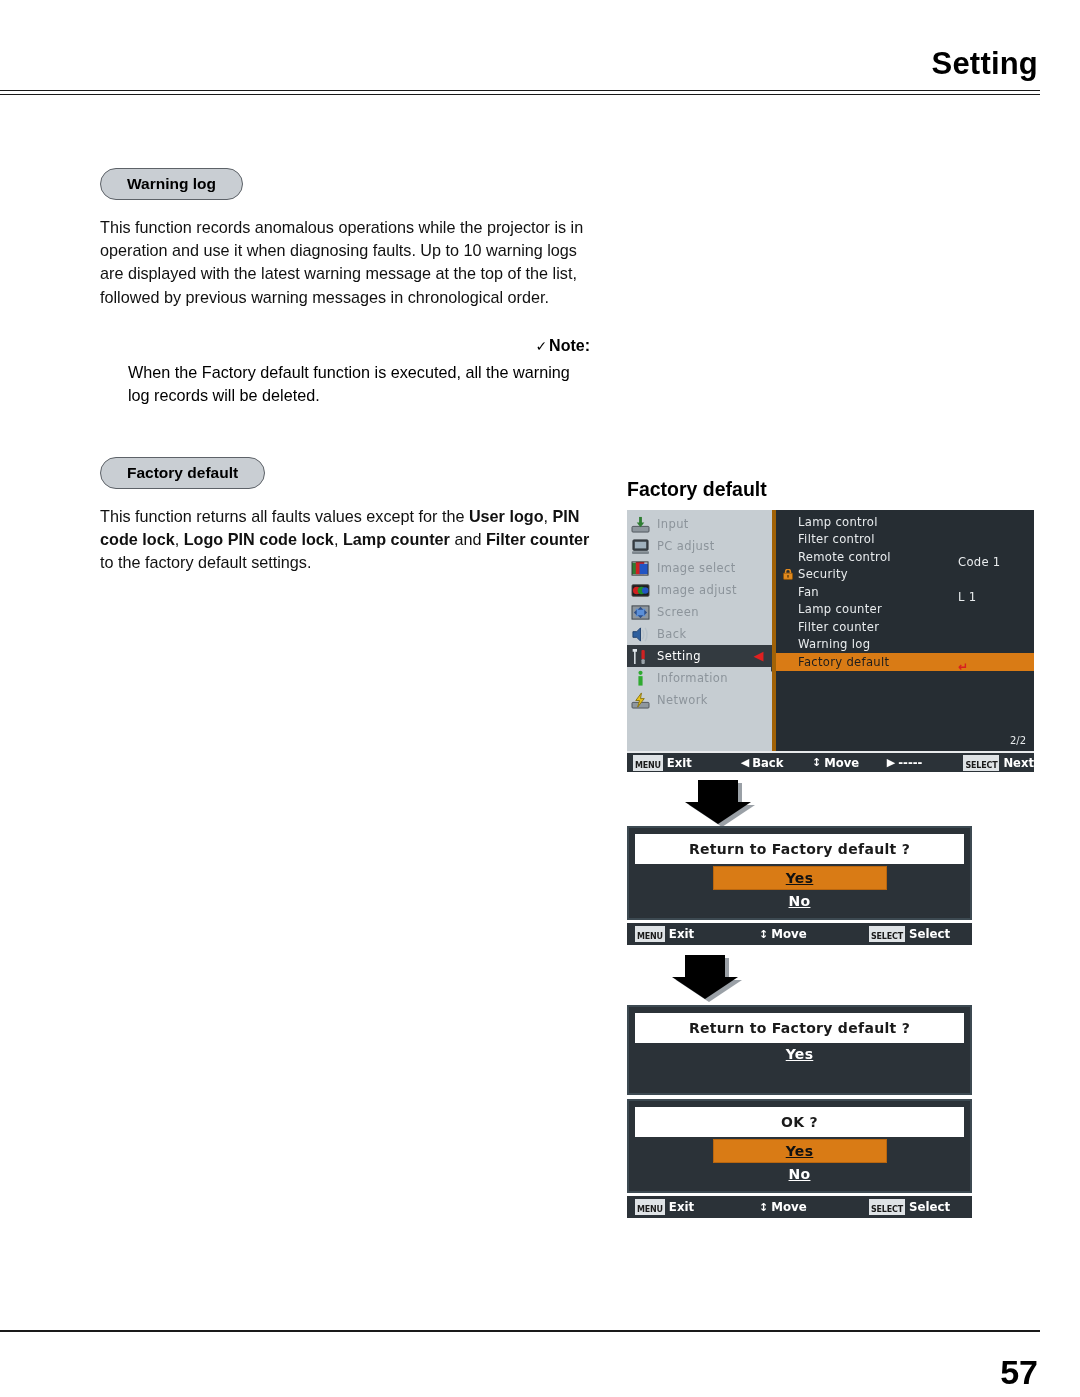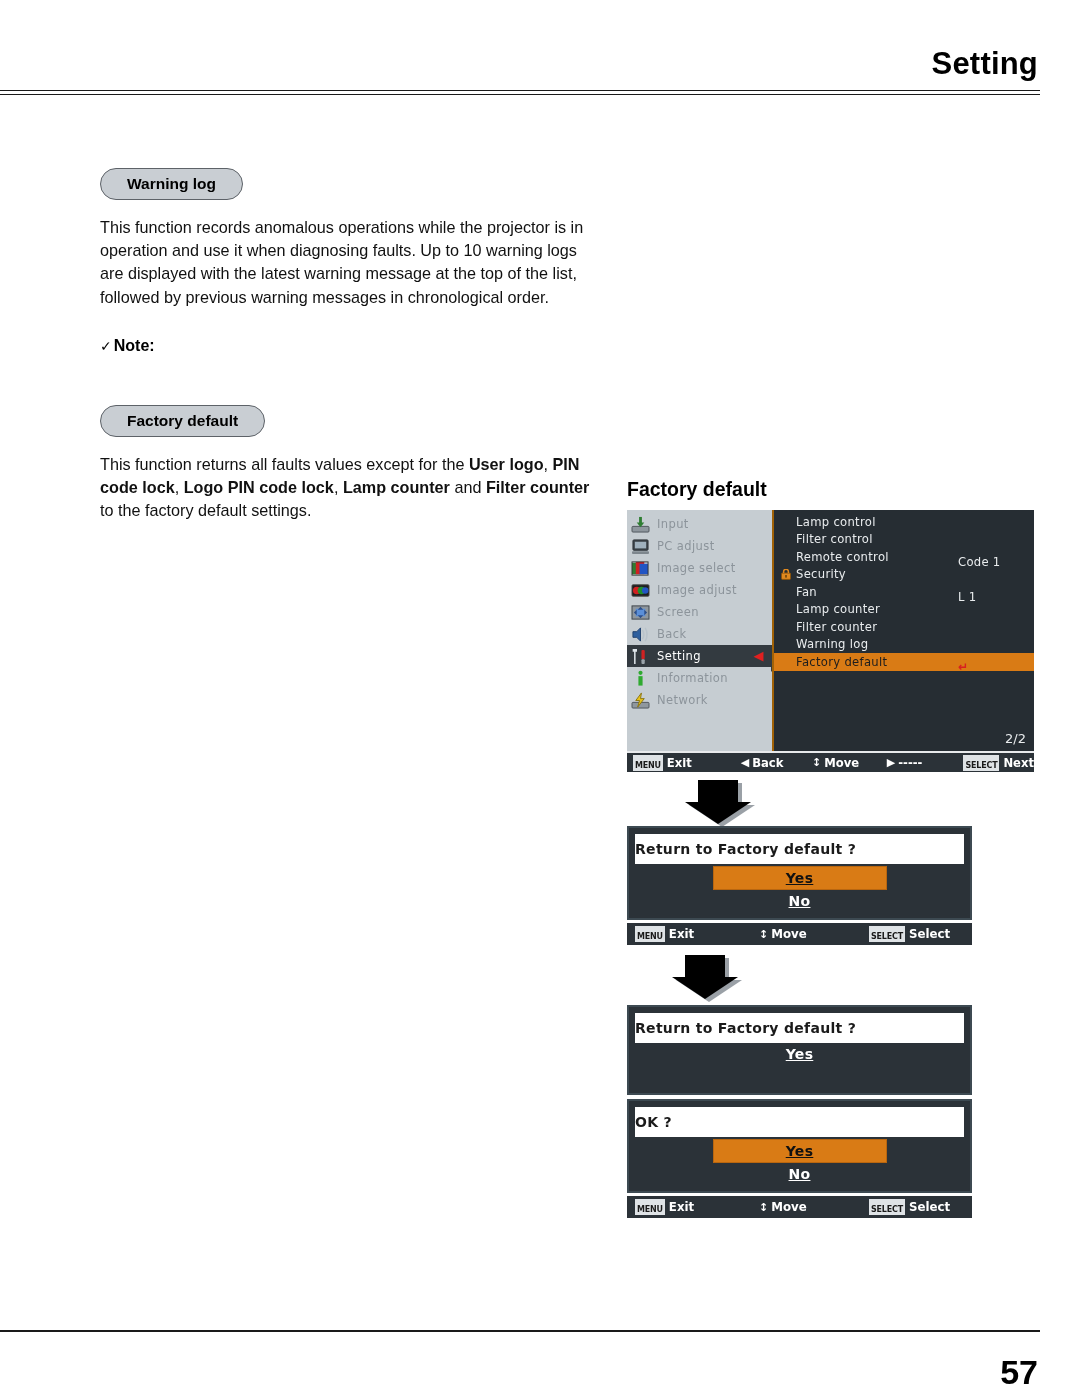--- a/index.html
+++ b/index.html
@@ -51,21 +51,21 @@
 
   .para{
     font-size:16.2px;
     line-height:1.43;
     margin-top:16px;
     color:#111;
   }
   .para b{font-weight:bold;}
 
   .note-block{ margin-top:28px; }
-  .note-head{ font-size:16px; font-weight:bold; }
+  .note-head{ font-size:16px; font-weight:bold;text-align:right; }
   .note-head .chk{ font-weight:normal; font-size:14px; margin-right:2px;}
   .note-body{ font-size:16.2px; line-height:1.43; margin-top:6px; padding-left:28px;}
 
   .section2{ margin-top:50px; }
 
   
   .col-right{ position:absolute; left:627px; top:478px; width:420px; }
   .osd-caption{ font-size:19.5px; font-weight:bold; margin-bottom:9px; }
 
   
@@ -98,41 +98,41 @@
   .side-notch{
     position:absolute; right:-8px; top:142px;
     width:0;height:0;
     border-top:10px solid transparent;
     border-bottom:10px solid transparent;
     border-left:9px solid #333a40;
   }
 
   .osd-main{
     flex:1; background:#262d33; position:relative;
-    border-left:2px solid #a16207;
+    border-left:4px solid #a16207;
     box-sizing:border-box;
     padding-top:3px;
   }
   .osd-item{
     display:flex; align-items:center;
     height:17.5px; font-size:11.6px;
     color:#e9ecee;
     font-family:"DejaVu Sans", sans-serif;
     letter-spacing:.3px;
     padding-left:2px;
     position:relative;
   }
   .osd-item .lockcol{width:20px;flex:0 0 20px;display:flex;justify-content:center;}
   .osd-item .lbl{flex:1;}
   .osd-item .val{ width:76px; text-align:left;margin-top:11px; }
   .osd-item.sel{ background:#d97b15; color:#1d1d1d; }
   .osd-item.sel .ret{ color:#d82020; font-size:12px; font-weight:bold; }
   .osd-page{
     position:absolute; right:8px; bottom:5px;
-    font-size:13px; color:#e9ecee;
+    font-size:10px; color:#e9ecee;
     font-family:"DejaVu Sans", sans-serif;
   }
 
   .osd-bar{
     background:#2b3238; height:21px;
     display:flex; align-items:center;
     border-top:2px solid #e8eaec;
     color:#ffffff; font-size:11.6px; font-weight:bold;
     font-family:"DejaVu Sans", sans-serif;
     padding-left:6px; box-sizing:border-box;
@@ -177,20 +177,21 @@
 
   
   .dlg{
     width:345px; background:#2b3238;
     border:2px solid #3d4a52;
     box-sizing:border-box;
     padding:6px;
   }
   .dlg-q{
     background:#ffffff; color:#1a1a1a;
+    text-align:center;
     font-size:14px; font-weight:bold;
     font-family:"DejaVu Sans", sans-serif;
     padding:7px 0 7px 0;
     letter-spacing:.3px;
   }
   .dlg-opt{
     text-align:center; color:#ffffff;
     font-size:14px; font-weight:bold;
     font-family:"DejaVu Sans", sans-serif;
     padding:3px 0; letter-spacing:.3px;text-decoration:underline;
@@ -221,20 +222,21 @@
 </div>
 
 <div class="col-left">
 
   <div>
     <div class="pill">Warning log</div>
     <div class="para">This function records anomalous operations while the projector is in operation and use it when diagnosing faults. Up to 10 warning logs are displayed with the latest warning message at the top of the list, followed by previous warning messages in chronological order.</div>
 
     <div class="note-block">
       <div class="note-head"><span class="chk">✓</span><span>Note:</span></div>
+      <div class="note-body">When the Factory default function is executed, all the warning log records will be deleted.</div>
     </div>
   </div>
 
   <div class="section2">
     <div class="pill">Factory default</div>
     <div class="para"><span>This function returns all faults values except for the </span><b>User logo</b><span>, </span><b>PIN code lock</b><span>, </span><b>Logo PIN code lock</b><span>, </span><b>Lamp counter</b><span> and </span><b>Filter counter</b><span> to the factory default settings.</span></div>
   </div>
 
 </div>
 

